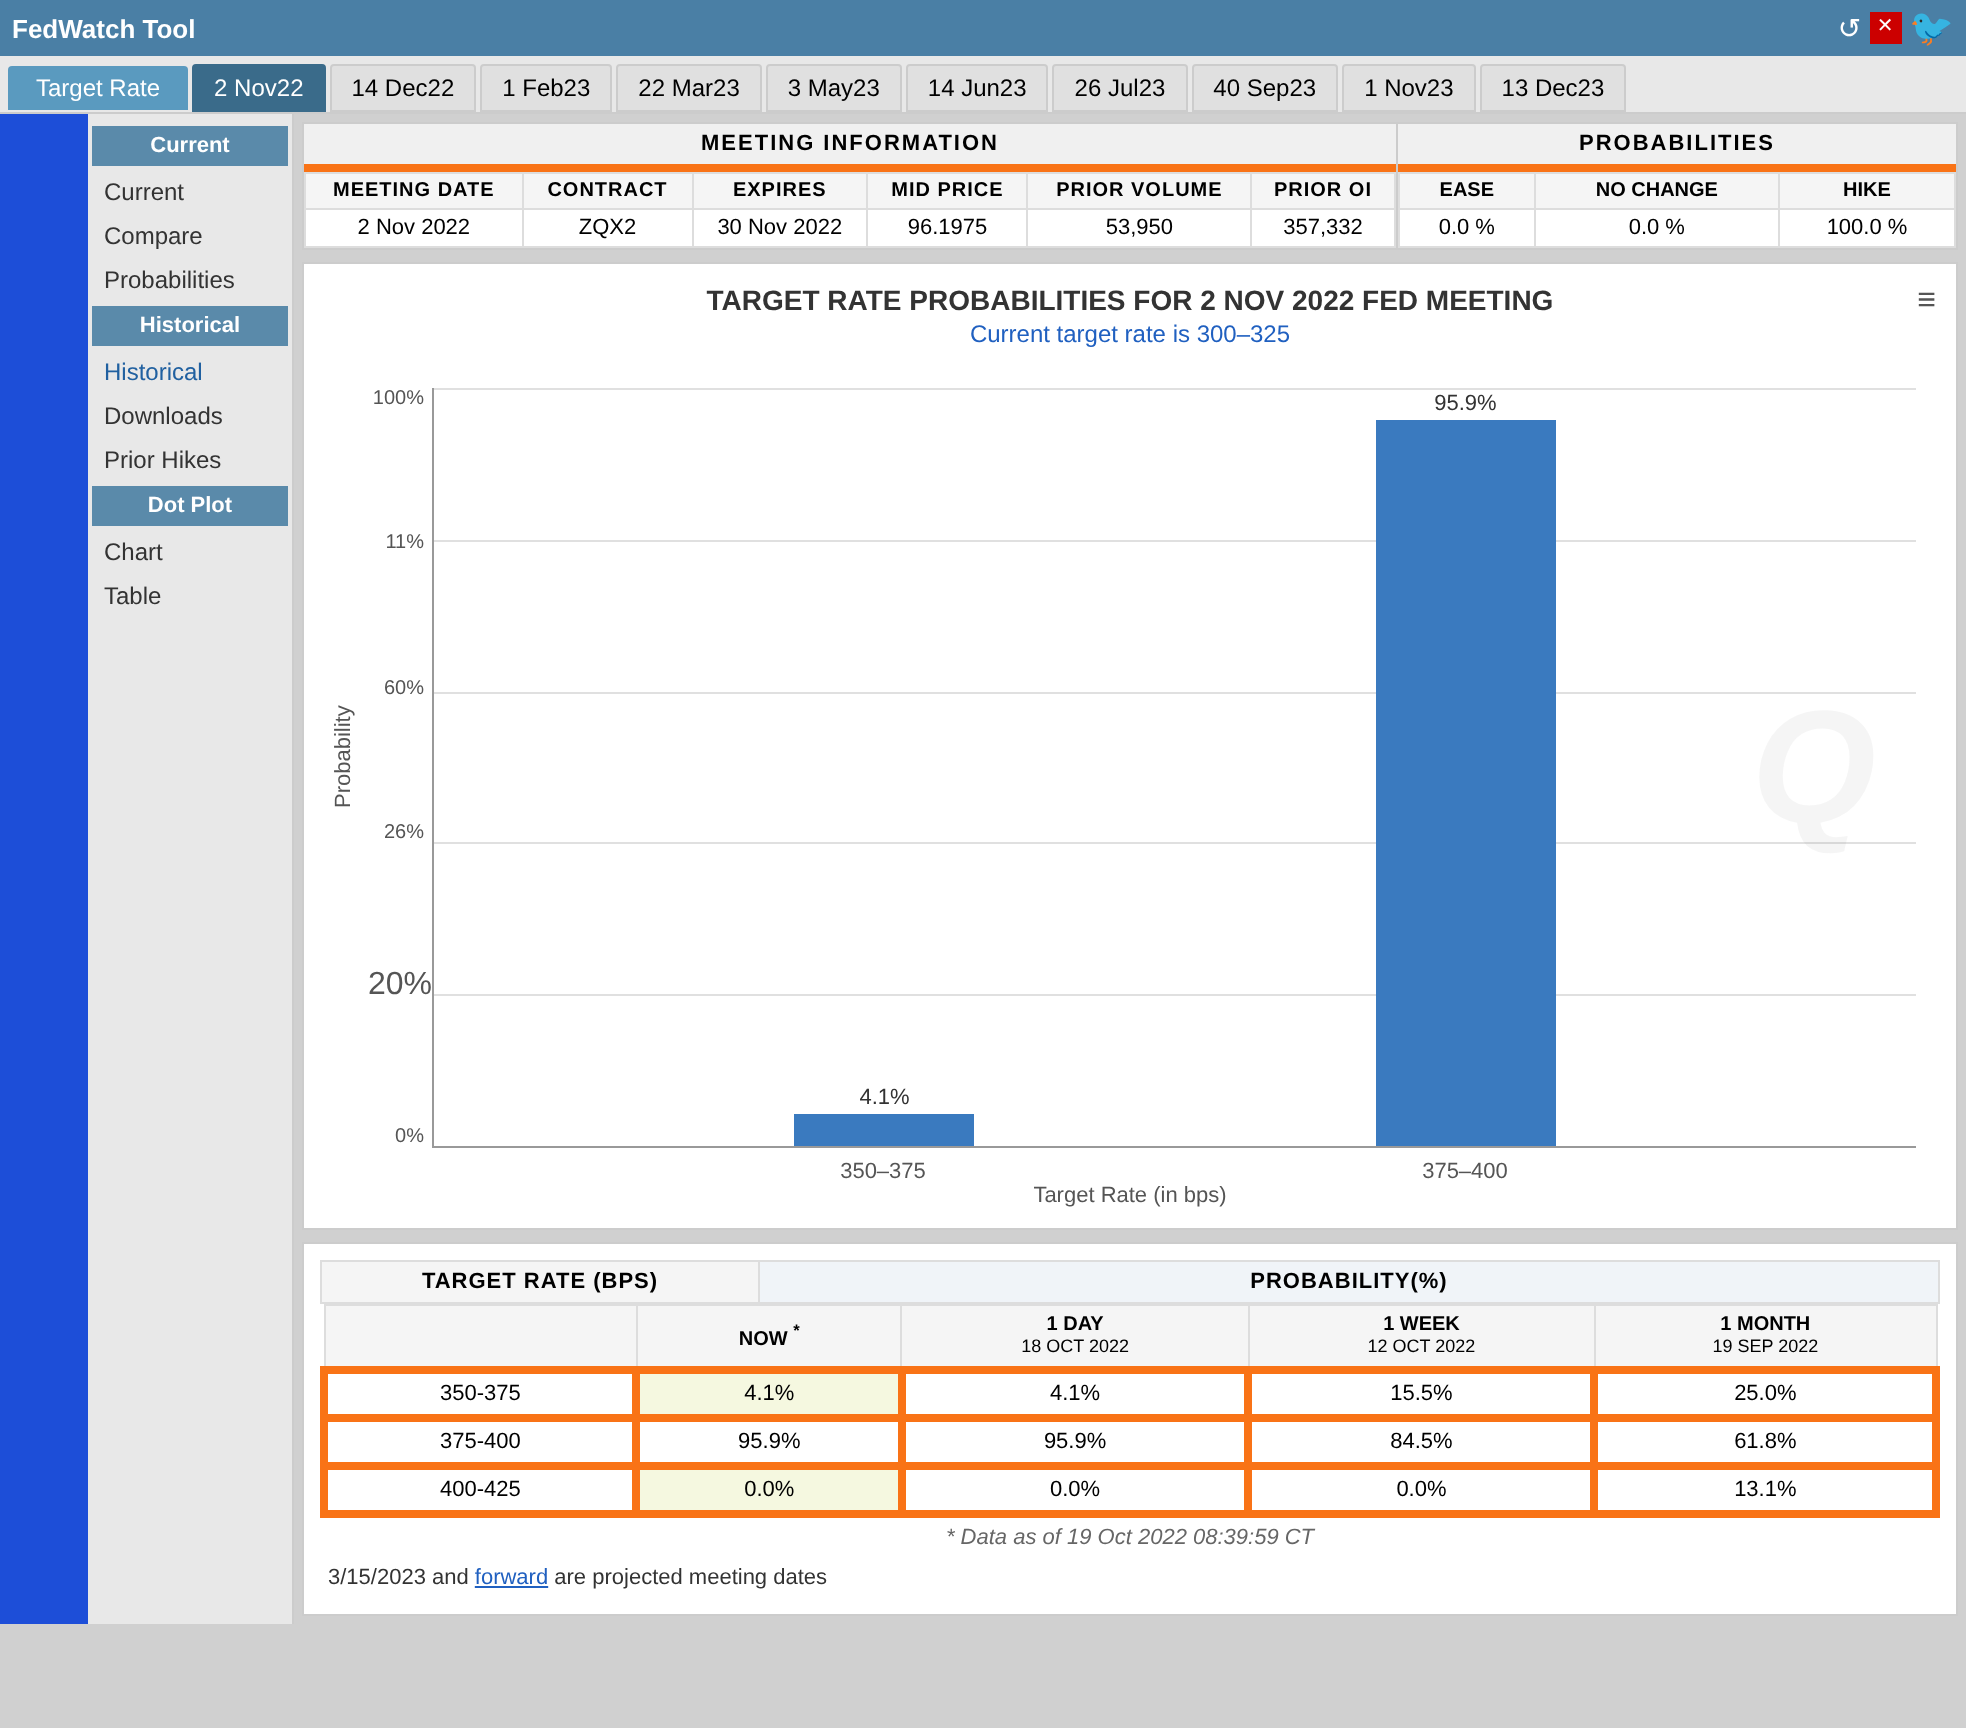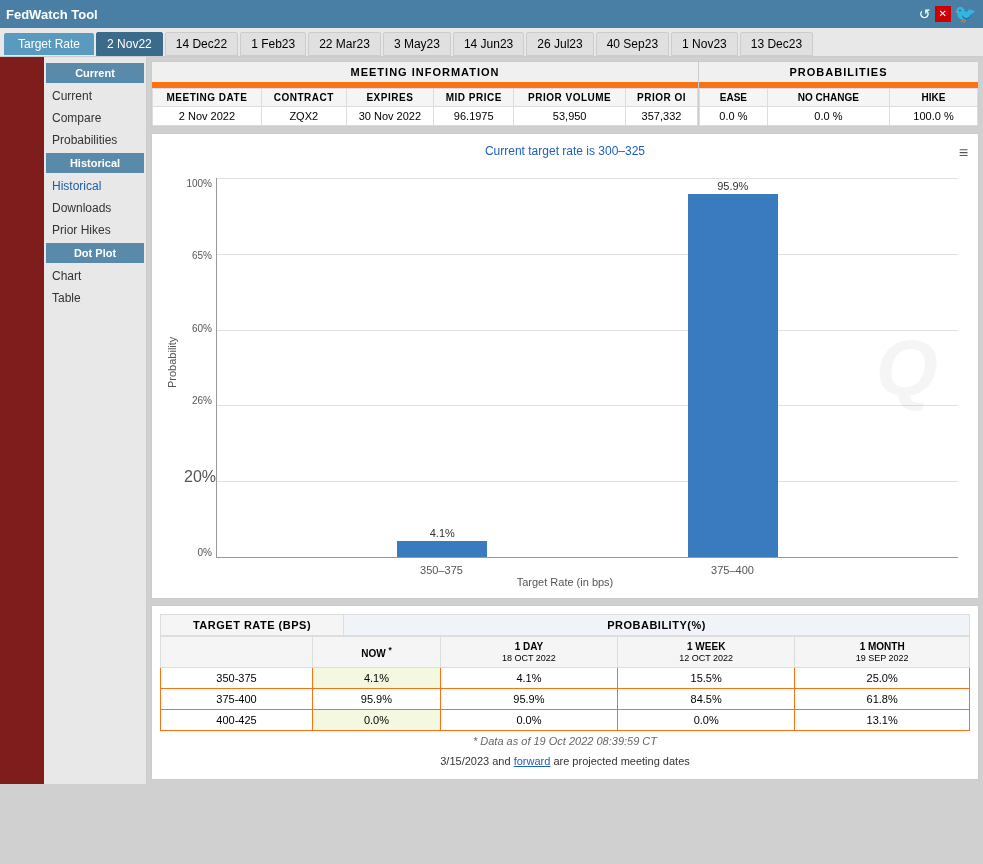--- a/index.html
+++ b/index.html
@@ -1,18 +1,18 @@
 <!DOCTYPE html>
 <html><head>
   <meta charset="utf-8">
   <style>
     * { box-sizing: border-box; margin: 0; padding: 0; }
     body { font-family: Arial, sans-serif; font-size: 12px; background: #d0d0d0; }
 
-    #app { width: 983px; background: #7f1d1d; }
+    #app { width: 983px; background: #1d4ed8; }
 
     
     .top-bar { background: #4a7fa5; display: flex; align-items: center; justify-content: space-between; padding: 2px 6px; height: 28px; }
     .top-bar-title { color: white; font-size: 13px; font-weight: bold; }
     .top-bar-icons { display: flex; gap: 4px; align-items: center; }
     .top-bar-icon { color: white; font-size: 14px; cursor: pointer; }
     .twitter-icon { color: #1da1f2; font-size: 18px; }
 
     
     .nav-tabs-row { background: #e8e8e8; display: flex; align-items: center; padding: 4px 4px 0 4px; gap: 2px; border-bottom: 1px solid #ccc; }
@@ -33,47 +33,47 @@
     
     .content-area { flex: 1; padding: 4px; background: #d0d0d0; }
 
     
     .panel { background: white; border: 1px solid #ccc; margin-bottom: 6px; }
     .panel-inner { display: flex; }
 
     .meeting-info-section { flex: 1; }
     .probabilities-section { width: 280px; border-left: 1px solid #ccc; }
 
-    .section-header { background: #f0f0f0; text-align: center; padding: 4px; font-size: 11px; font-weight: bold; letter-spacing: 1px; border-bottom: 6px solid #f97316; }
+    .section-header { background: #f0f0f0; text-align: center; padding: 4px; font-size: 11px; font-weight: bold; letter-spacing: 1px; border-bottom: 4px solid #f97316; }
 
     .info-table { width: 100%; border-collapse: collapse; }
     .info-table th { background: #f5f5f5; font-size: 10px; font-weight: bold; padding: 3px 6px; border: 1px solid #ddd; text-align: center; letter-spacing: 0.5px; }
     .info-table td { font-size: 11px; padding: 3px 6px; border: 1px solid #ddd; text-align: center; }
 
     .prob-table { width: 100%; border-collapse: collapse; }
     .prob-table th { background: #f5f5f5; font-size: 10px; font-weight: bold; padding: 3px 6px; border: 1px solid #ddd; text-align: center; }
     .prob-table td { font-size: 11px; padding: 3px 6px; border: 1px solid #ddd; text-align: center; }
 
     
     .chart-panel { background: white; border: 1px solid #ccc; margin-bottom: 6px; padding: 10px; position: relative; }
     .chart-title { font-size: 14px; font-weight: bold; color: #333; margin-bottom: 2px; }
     .chart-subtitle { color: #2060c0; font-size: 12px; margin-bottom: 10px; text-align: center; }
     .chart-menu-icon { position: absolute; top: 10px; right: 10px; cursor: pointer; font-size: 16px; color: #555; }
 
     
     .prob-bottom-panel { background: white; border: 1px solid #ccc; padding: 8px; }
 
     .prob-bottom-table { width: 100%; border-collapse: collapse; margin-top: 0; }
     .prob-bottom-table th { font-size: 10px; font-weight: bold; padding: 4px 6px; border: 1px solid #ddd; text-align: center; background: #f5f5f5; }
-    .prob-bottom-table td { font-size: 11px; padding: 4px 8px; border: 1px solid #f97316; text-align: center; }
+    .prob-bottom-table td { font-size: 11px; padding: 4px 8px; border: 4px solid #f97316; text-align: center; }
     .prob-bottom-table .rate-col { text-align: center; }
     .highlighted-cell { background: #f5f8e0; }
 
     .footnote { font-size: 11px; color: #666; text-align: center; padding: 4px; font-style: italic; }
-    .footer-note { font-size: 11px; color: #333; text-align: center; padding: 4px; }
+    .footer-note { font-size: 11px; color: #333; padding: 4px; }
     .footer-note a { color: #2060c0; }
 
     .reload-icon { display: inline-block; cursor: pointer; }
     .close-icon-red { display: inline-block; background: #cc0000; color: white; font-size: 10px; width: 16px; height: 16px; text-align: center; line-height: 16px; cursor: pointer; }
   </style>
 </head>
 <body>
 
 <div id="app">
 
@@ -169,33 +169,36 @@
                   <td>0.0 %</td>
                   <td>100.0 %</td>
                 </tr>
               </tbody>
             </table>
           </div>
         </div>
       </div>
 
       <div class="chart-panel">
+        <div style="text-align:center;">
+          <div class="chart-title">TARGET RATE PROBABILITIES FOR 2 NOV 2022 FED MEETING</div>
+        </div>
         <div class="chart-subtitle">Current target rate is 300–325</div>
         <div class="chart-menu-icon">≡</div>
 
         <div style="position:relative; height:420px; margin-top:10px;">
 
           <div style="position:absolute; left:0; top:50%; transform:translateY(-50%) rotate(-90deg); font-size:11px; color:#555; white-space:nowrap; width:20px; text-align:center;">Probability</div>
 
           <div style="position:absolute; left:22px; top:10px; bottom:30px; width:28px; display:flex; flex-direction:column-reverse; justify-content:space-between;">
             <div style="font-size:10px; color:#555; text-align:right;">0%</div>
             <div style="font-size:16px; color:#555; text-align:right;">20%</div>
             <div style="font-size:10px; color:#555; text-align:right;">26%</div>
             <div style="font-size:10px; color:#555; text-align:right;">60%</div>
-            <div style="font-size:10px; color:#555; text-align:right;">65%</div>
+            <div style="font-size:10px; color:#555; text-align:right;">11%</div>
             <div style="font-size:10px; color:#555; text-align:right;">100%</div>
           </div>
 
           <div style="position:absolute; left:54px; right:10px; top:10px; bottom:30px; border-left:1px solid #999; border-bottom:1px solid #999;">
 
             <div style="position:absolute; top:0; left:0; right:0; bottom:0; display:flex; flex-direction:column; justify-content:space-between;">
               <div style="border-top:1px solid #e0e0e0; width:100%;"></div>
               <div style="border-top:1px solid #e0e0e0; width:100%;"></div>
               <div style="border-top:1px solid #e0e0e0; width:100%;"></div>
               <div style="border-top:1px solid #e0e0e0; width:100%;"></div>
@@ -227,21 +230,21 @@
           </div>
 
           <div style="position:absolute; bottom:0; left:0; right:0; text-align:center; font-size:11px; color:#555;">Target Rate (in bps)</div>
         </div>
 
       </div>
 
       <div class="prob-bottom-panel">
         <div style="display:flex;">
 
-          <div style="width:184px; display:flex; align-items:center; justify-content:center; border:1px solid #ddd; background:#f5f5f5; font-size:11px; font-weight:bold; letter-spacing:0.5px;">TARGET RATE (BPS)</div>
+          <div style="width:220px; display:flex; align-items:center; justify-content:center; border:1px solid #ddd; background:#f5f5f5; font-size:11px; font-weight:bold; letter-spacing:0.5px;">TARGET RATE (BPS)</div>
 
           <div style="flex:1; text-align:center; background:#f0f4f8; border:1px solid #ddd; border-left:none; font-size:11px; font-weight:bold; letter-spacing:0.5px; padding:4px;">PROBABILITY(%)</div>
         </div>
 
         <table class="prob-bottom-table">
           <thead>
             <tr>
               <th></th>
               <th>NOW <sup>*</sup><br><span style="font-weight:normal;font-size:9px;"></span></th>
               <th>1 DAY<br><span style="font-weight:normal;font-size:9px;">18 OCT 2022</span></th>

